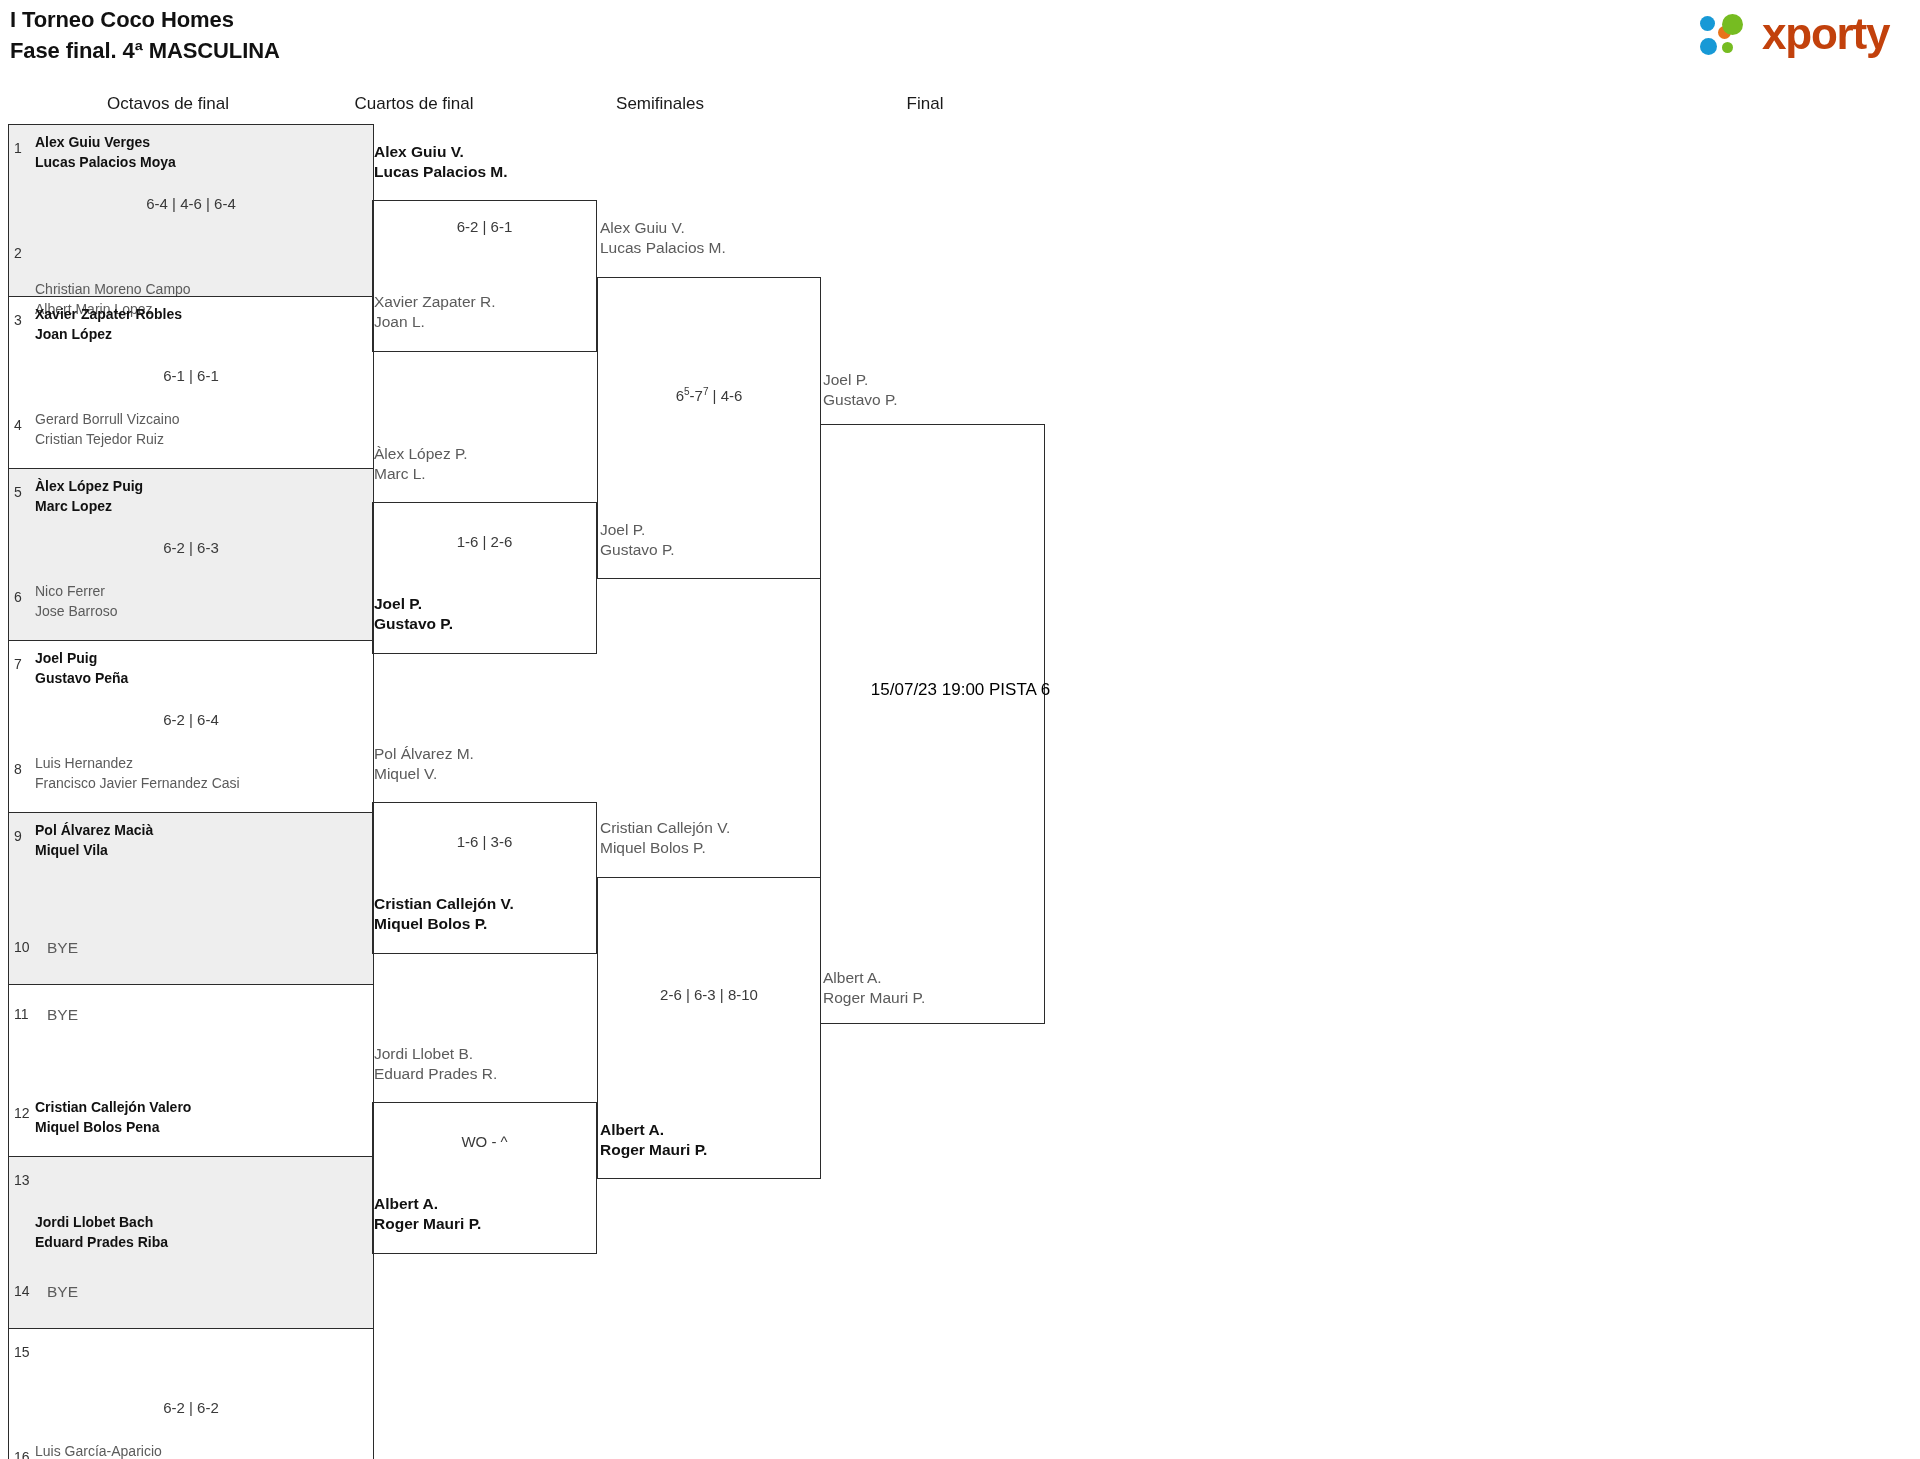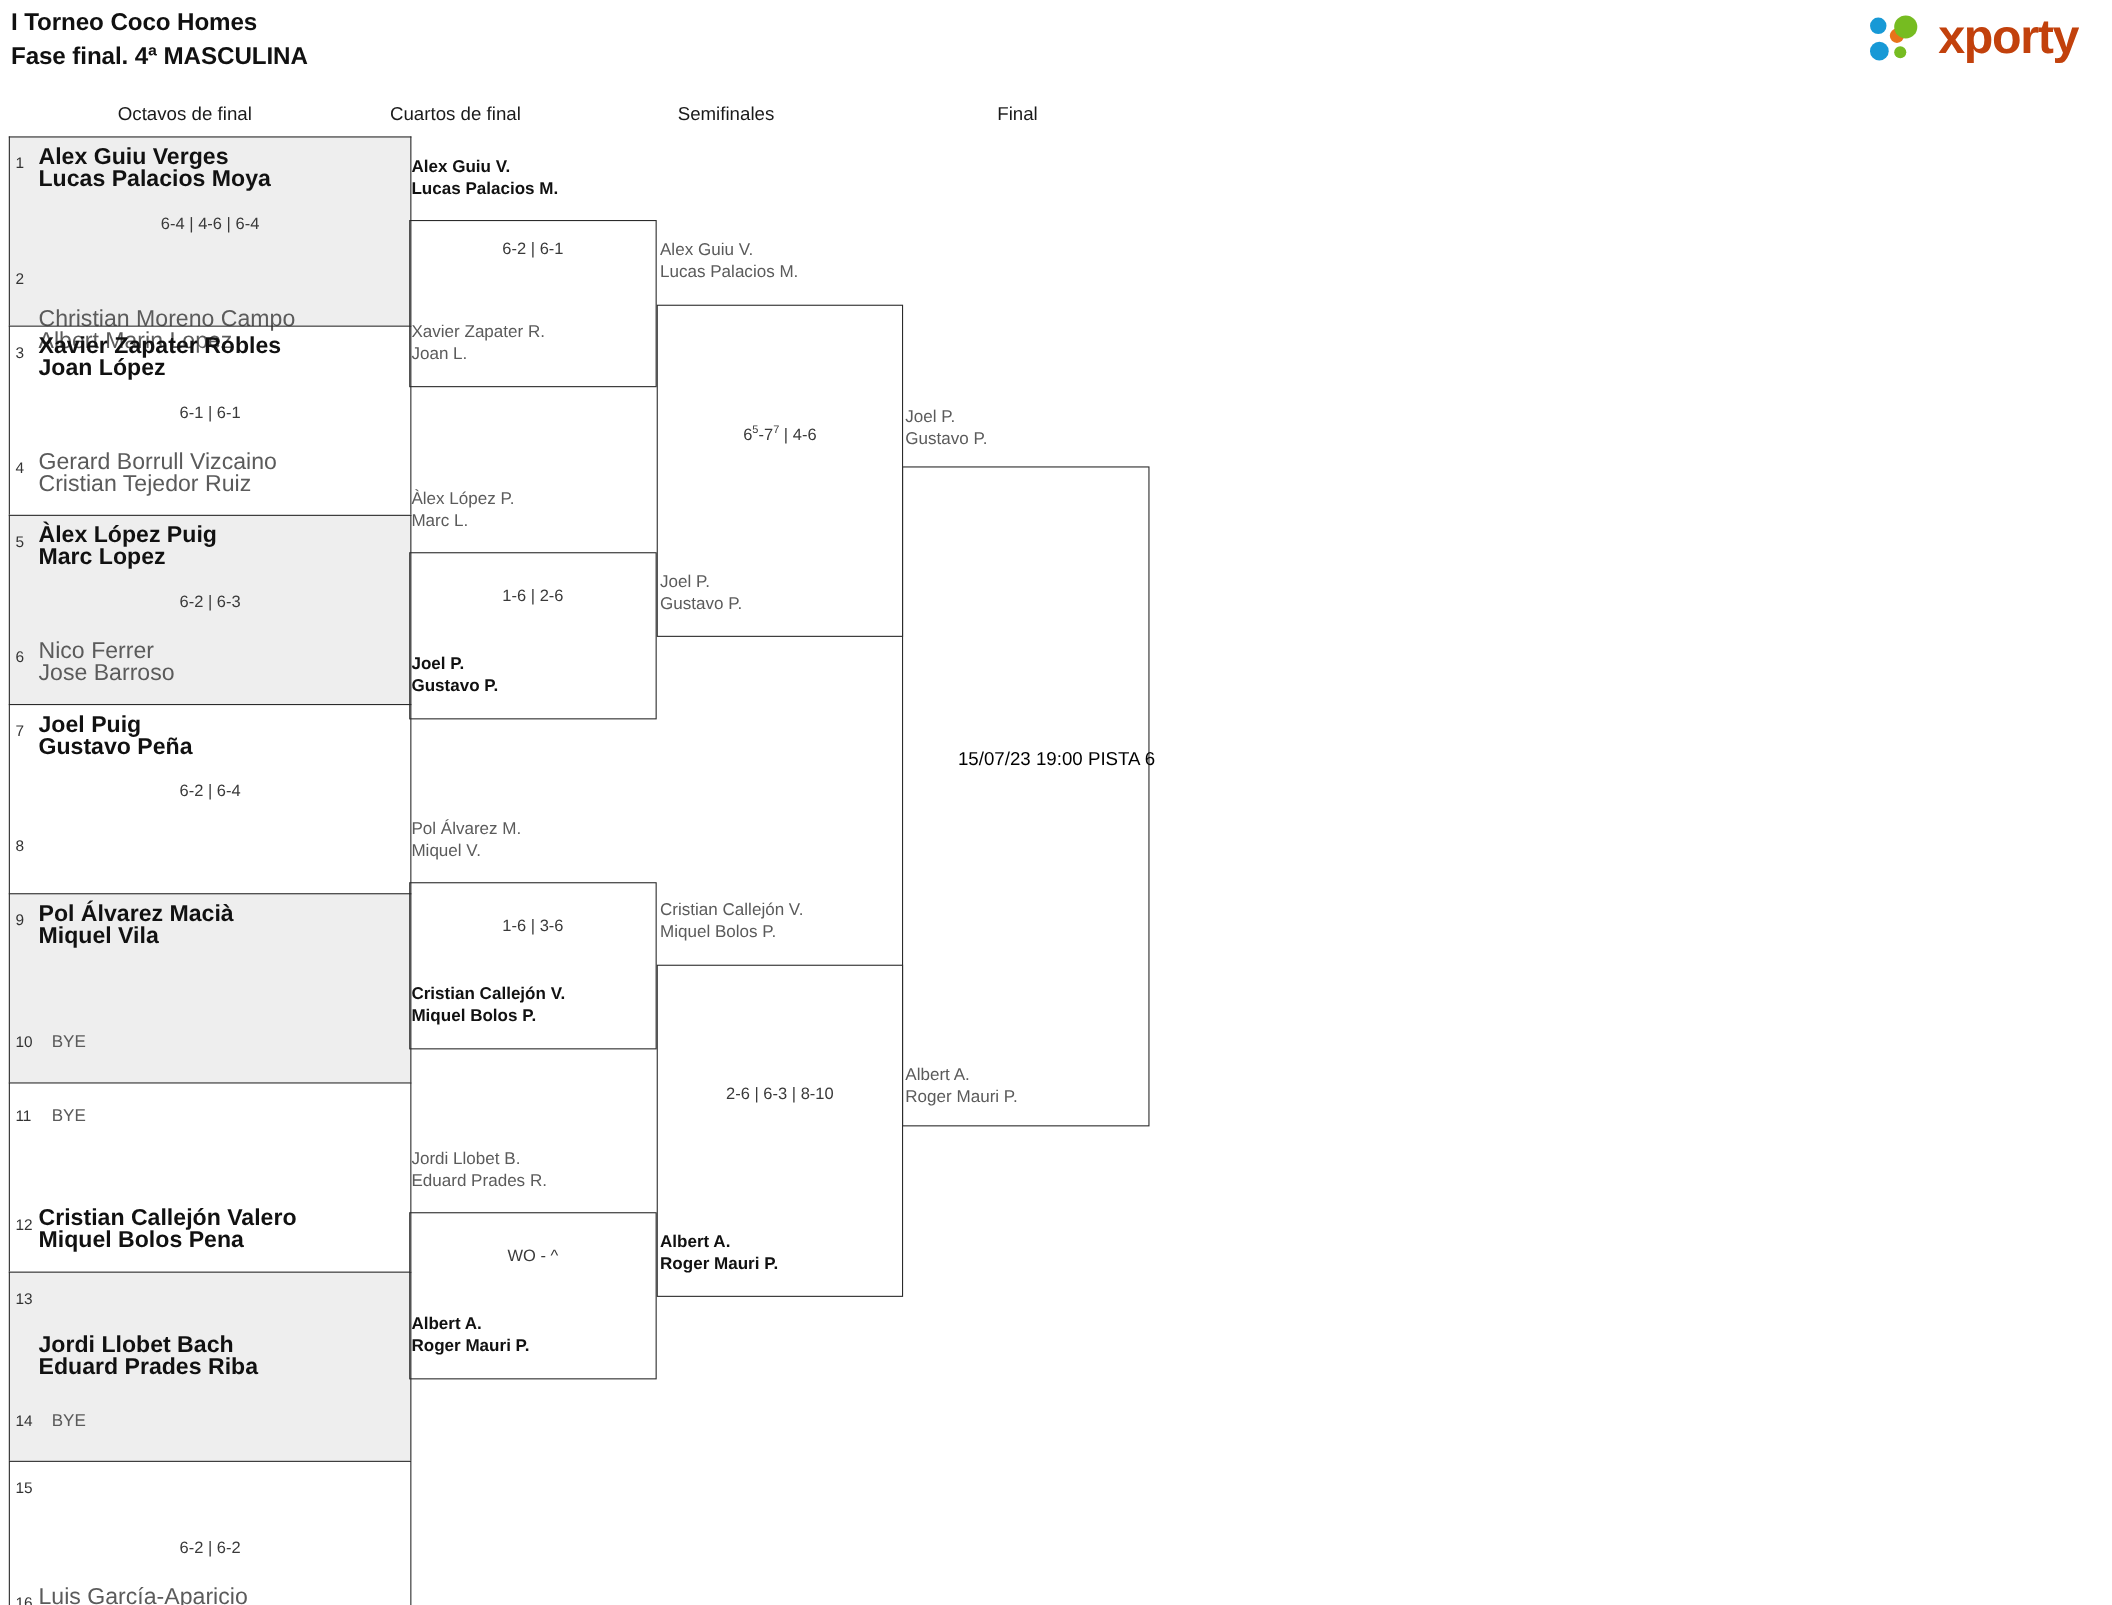--- a/index.html
+++ b/index.html
@@ -41,21 +41,21 @@
     border: 1px solid #2b2b2b; border-bottom: none;
   }
   .r16-match:last-child { border-bottom: 1px solid #2b2b2b; }
   .r16-match.shaded { background: #eeeeee; }
   .seed {
     position: absolute; left: 5px; font-size: 14px; color: #333;
     width: 24px; text-align: left;
   }
   .team {
     position: absolute; left: 26px; right: 6px;
-    font-size: 21px; line-height: 19.5px;
+    font-size: 14px; line-height: 19.5px;
   }
   .team .ln { display: block; white-space: nowrap; }
   .win { color: #111; font-weight: 700; }
   .lose { color: #5b5b5b; font-weight: 400; }
   .bye { font-size: 15.5px; color: #5b5b5b; font-weight: 400; }
   .r16-score {
     position: absolute; left: 0; right: 0; top: 70px;
     text-align: center; font-size: 15px; color: #3a3a3a;
   }
 
@@ -147,20 +147,24 @@
     </div>
 
     <div class="r16-match">
       <div class="seed" style="top:15px;">7</div>
       <div class="team win" style="top:8px;">
         <span class="ln">Joel Puig</span>
         <span class="ln">Gustavo Peña</span>
       </div>
       <div class="r16-score">6-2 | 6-4</div>
       <div class="seed" style="top:120px;">8</div>
+      <div class="team lose" style="top:113px;">
+        <span class="ln">Luis Hernandez</span>
+        <span class="ln">Francisco Javier Fernandez Casi</span>
+      </div>
     </div>
 
     <div class="r16-match shaded">
       <div class="seed" style="top:15px;">9</div>
       <div class="team win" style="top:8px;">
         <span class="ln">Pol Álvarez Macià</span>
         <span class="ln">Miquel Vila</span>
       </div>
       <div class="seed" style="top:126px;">10</div>
       <div class="team bye" style="top:125px; left:38px;">

